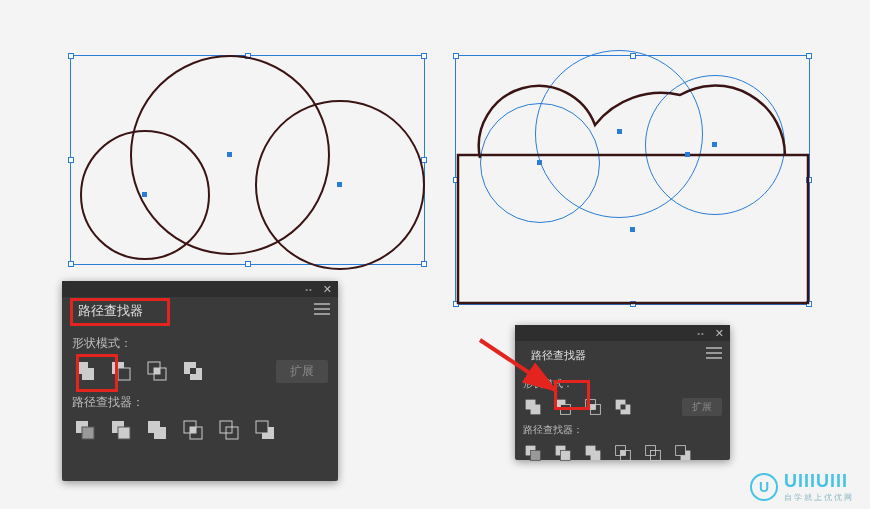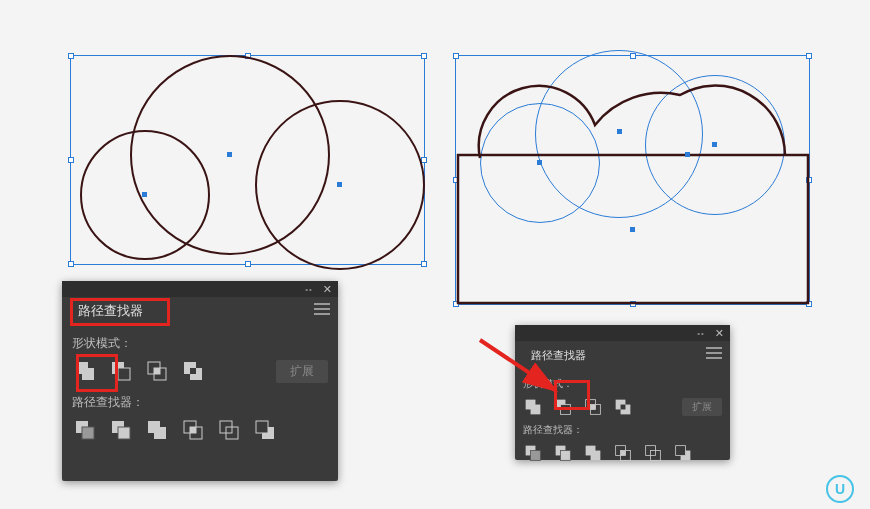--- a/index.html
+++ b/index.html
@@ -472,13 +472,17 @@
   <defs>
     <marker id="ah" markerWidth="10" markerHeight="10" refX="8" refY="3" orient="auto">
       <path d="M0,0 L9,3 L0,6 Z" fill="#e3241f"></path>
     </marker>
   </defs>
   <line x1="5" y1="5" x2="80" y2="55" stroke="#e3241f" stroke-width="4" marker-end="url(#ah)"></line>
 </svg>
 
 <div class="watermark">
   <div class="wm-logo">U</div>
+  <div class="wm-text-group">
+    <div class="wm-brand">UIIIUIII</div>
+    <div class="wm-tagline">自学就上优优网</div>
+  </div>
 </div>
 
 </body></html>

